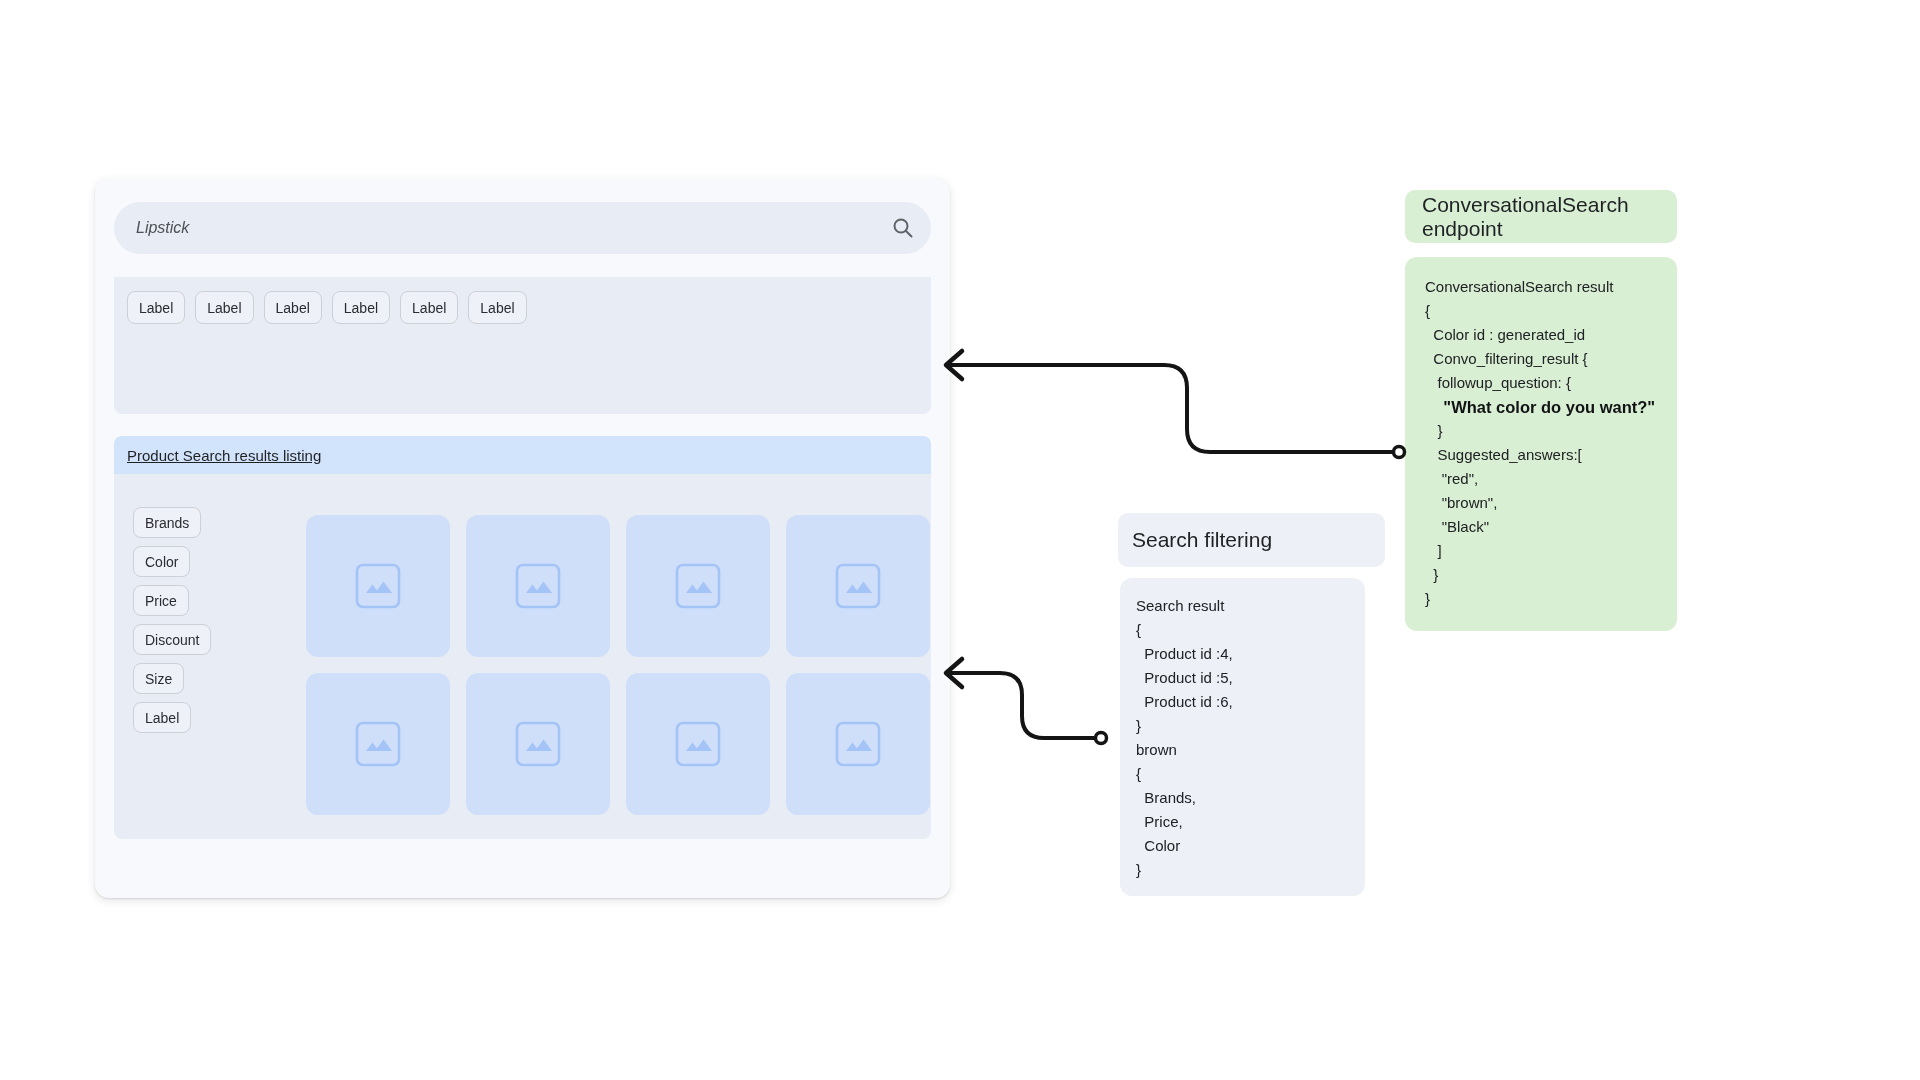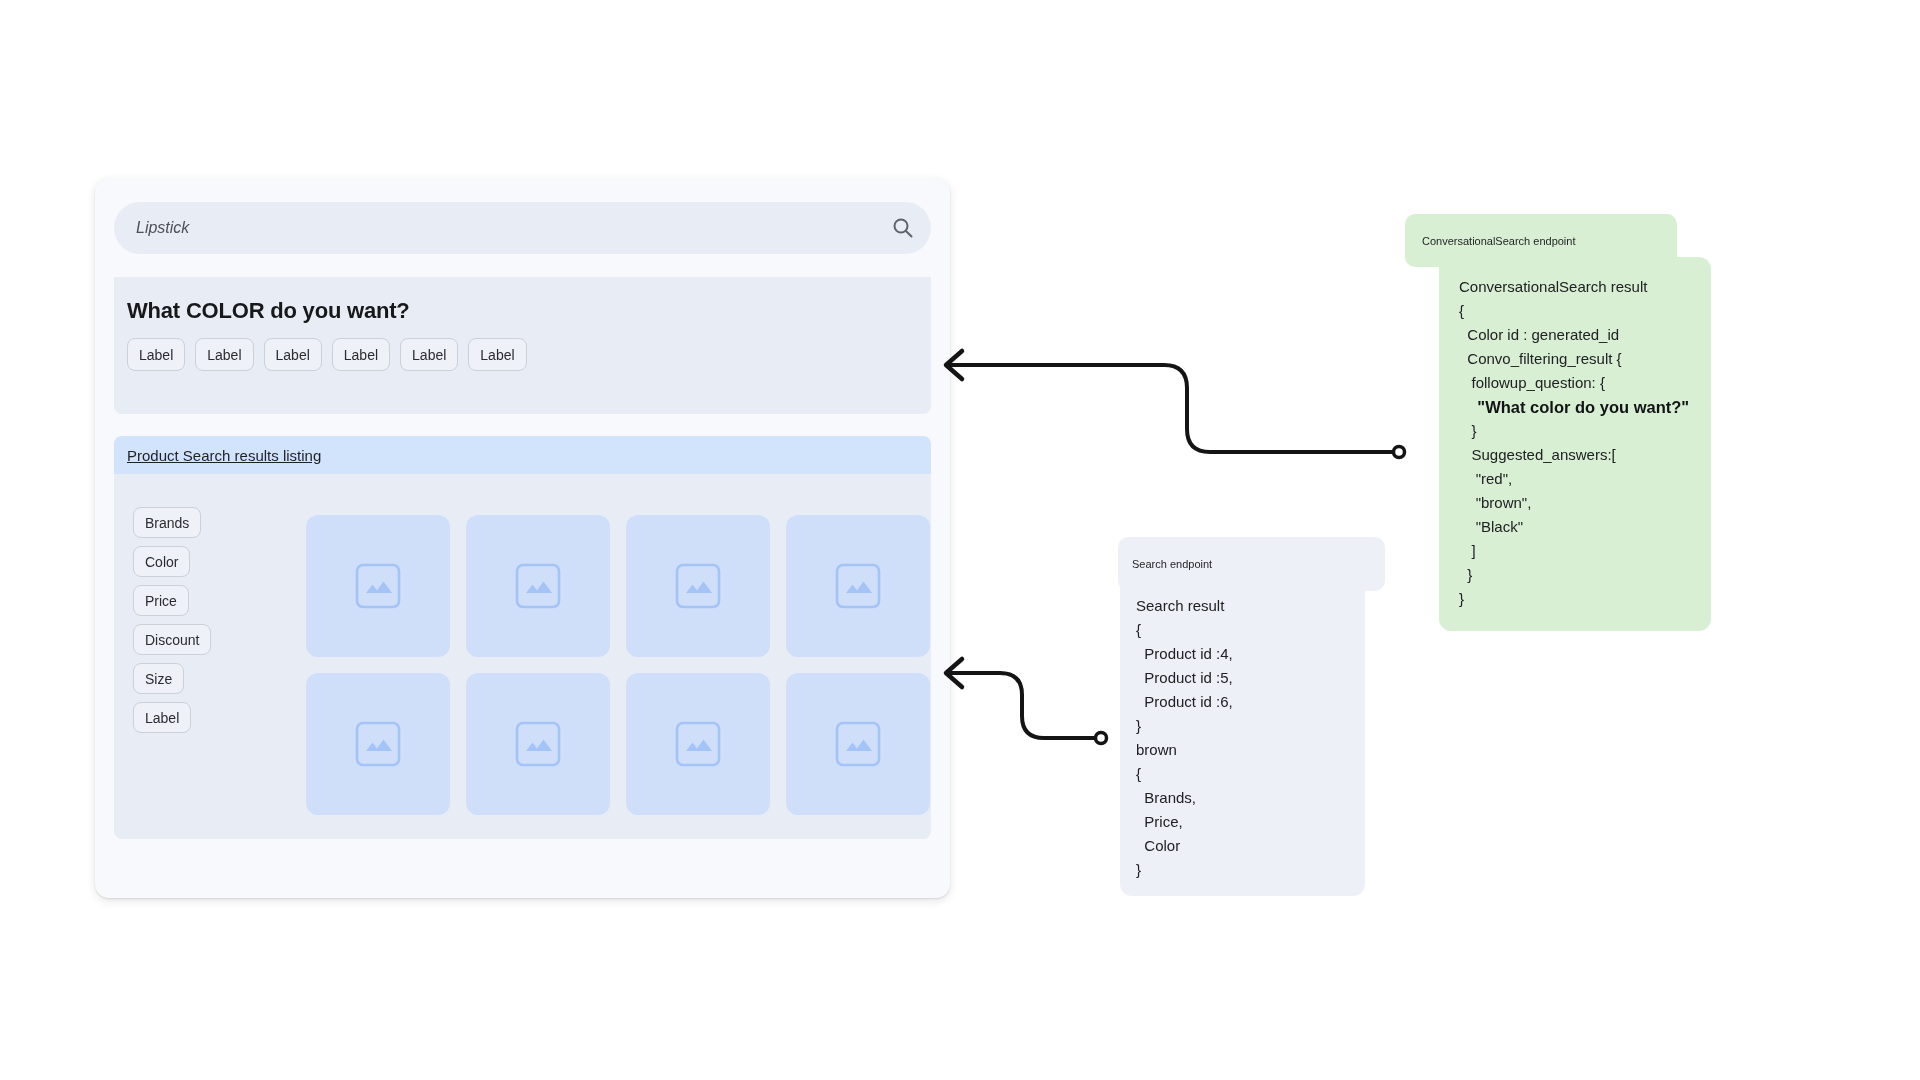--- a/index.html
+++ b/index.html
@@ -54,23 +54,23 @@
     grid-template-columns:repeat(4,144px);grid-template-rows:repeat(2,142px);gap:16px;
   }
   .tile{
     background:var(--tile-bg);border-radius:12px;display:flex;align-items:center;justify-content:center;
     cursor:pointer;
   }
   
   .note{position:absolute;border-radius:10px;}
   .green{background:var(--green-bg);}
   .gray{background:var(--graybox-bg);}
-  .title-box{display:flex;align-items:center;font-size:11px;color:var(--text-dark);margin-top:24px;}
+  .title-box{display:flex;align-items:center;font-size:21px;color:var(--text-dark);}
   .box-ep-convo{left:1405px;top:190px;width:272px;height:53px;padding-left:17px;}
-  .box-res-convo{left:1405px;top:257px;width:272px;padding:18px 10px 20px 20px;border-radius:12px;margin-left:34px;}
+  .box-res-convo{left:1405px;top:257px;width:272px;padding:18px 10px 20px 20px;border-radius:12px;}
   .box-ep-search{left:1118px;top:513px;width:267px;height:54px;padding-left:14px;}
   .box-res-search{left:1120px;top:578px;width:245px;padding:16px 10px 14px 16px;border-radius:12px;}
   .code-line{font-size:15px;line-height:24px;white-space:pre;color:#202124;}
   .code-line.bold{font-weight:700;font-size:16.5px;color:#121315;}
   
   .arrows{position:absolute;left:0;top:0;pointer-events:none;}
   .arrows path,.arrows polyline{fill:none;stroke:var(--arrow);stroke-width:4px;}
   .arrows polyline{stroke-width:4.5px;stroke-linecap:round;stroke-linejoin:round;}
   .arrows circle{fill:#ffffff;stroke:var(--arrow);stroke-width:3.5px;}
 </style>
@@ -82,21 +82,20 @@
   <div class="searchbar">
     <span class="query">Lipstick</span>
     <svg class="mag" width="24" height="24" viewBox="0 0 24 24">
       <circle cx="10" cy="10" r="6.5" fill="none" stroke="#5f6368" stroke-width="2"></circle>
       <line x1="15.2" y1="15.2" x2="20.5" y2="20.5" stroke="#5f6368" stroke-width="2" stroke-linecap="round"></line>
     </svg>
   </div>
 
   <section class="card">
     <div class="card-body">
-      <h2 class="question">What COLOR do you want?</h2>
       <div class="chips">
 
           <button class="chip">Label</button>
 
           <button class="chip">Label</button>
 
           <button class="chip">Label</button>
 
           <button class="chip">Label</button>
 
@@ -225,21 +224,21 @@
     <div class="code-line">    "Black"</div>
 
     <div class="code-line">   ]</div>
 
     <div class="code-line">  }</div>
 
     <div class="code-line">}</div>
   </div>
 
 <div class="note gray title-box box-ep-search">
-  <span>Search endpoint</span>
+  <span>Search filtering</span>
 </div>
 
 <div class="note gray box-res-search">
 
     <div class="code-line">Search result</div>
 
     <div class="code-line">{</div>
 
     <div class="code-line">  Product id :4,</div>
 

